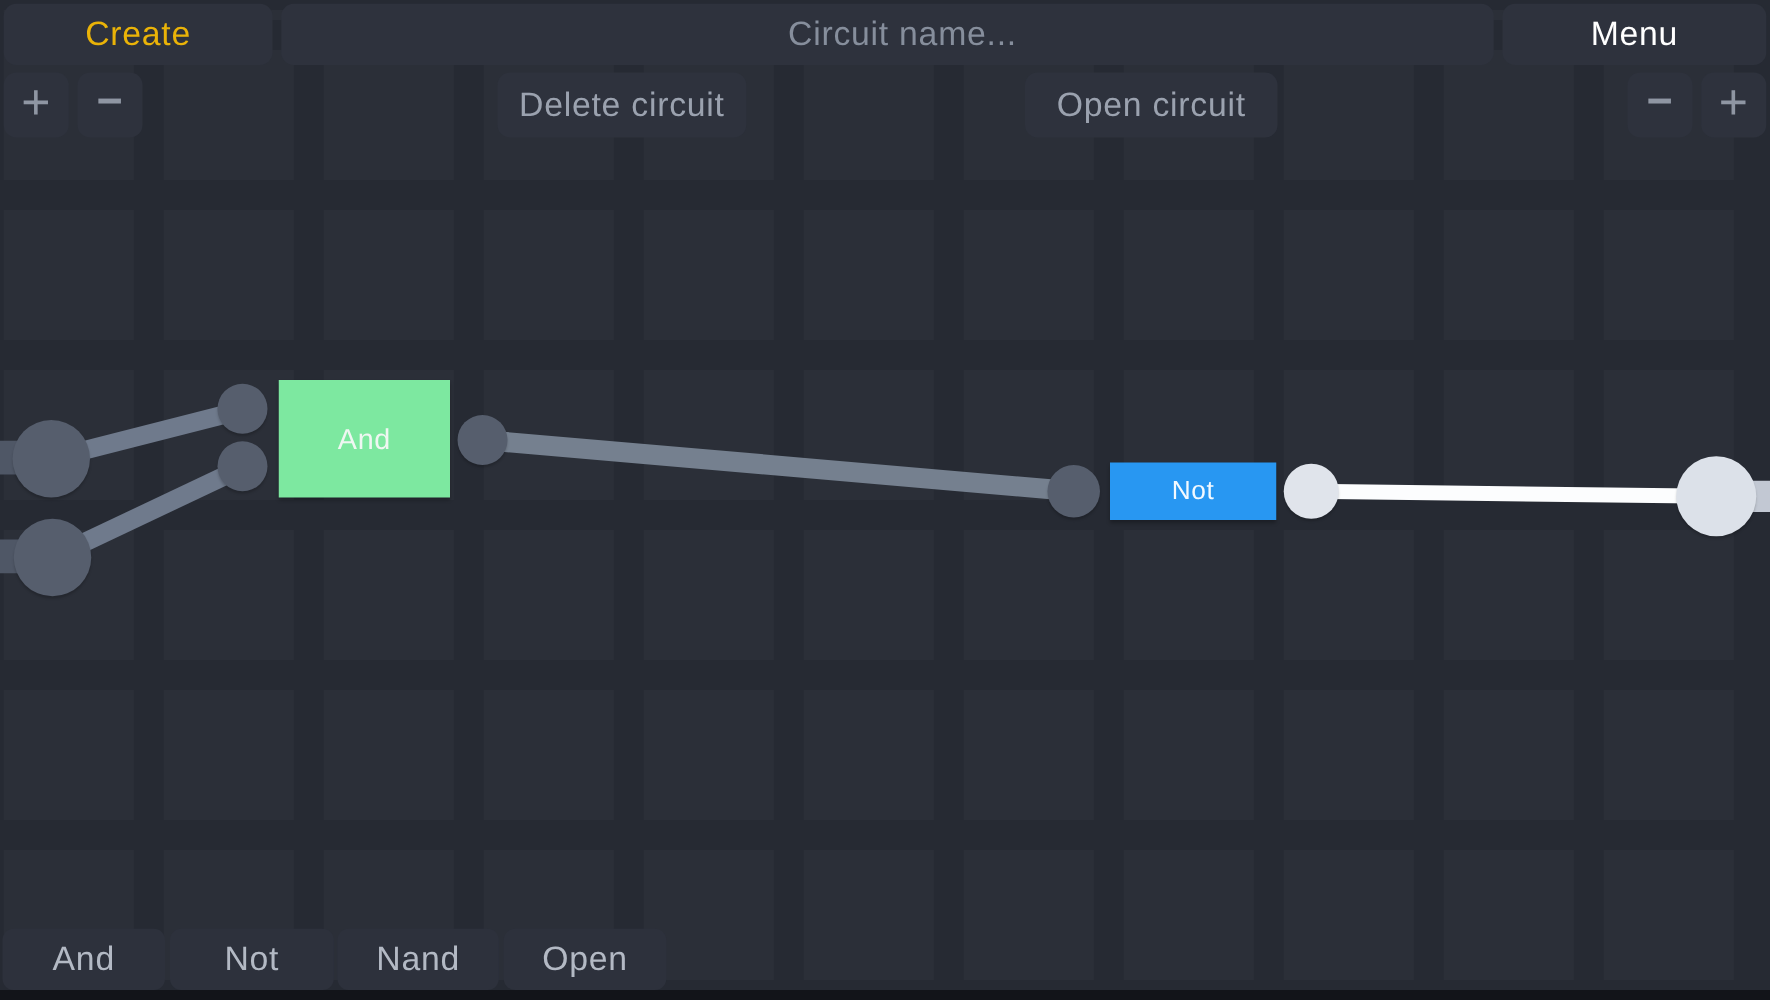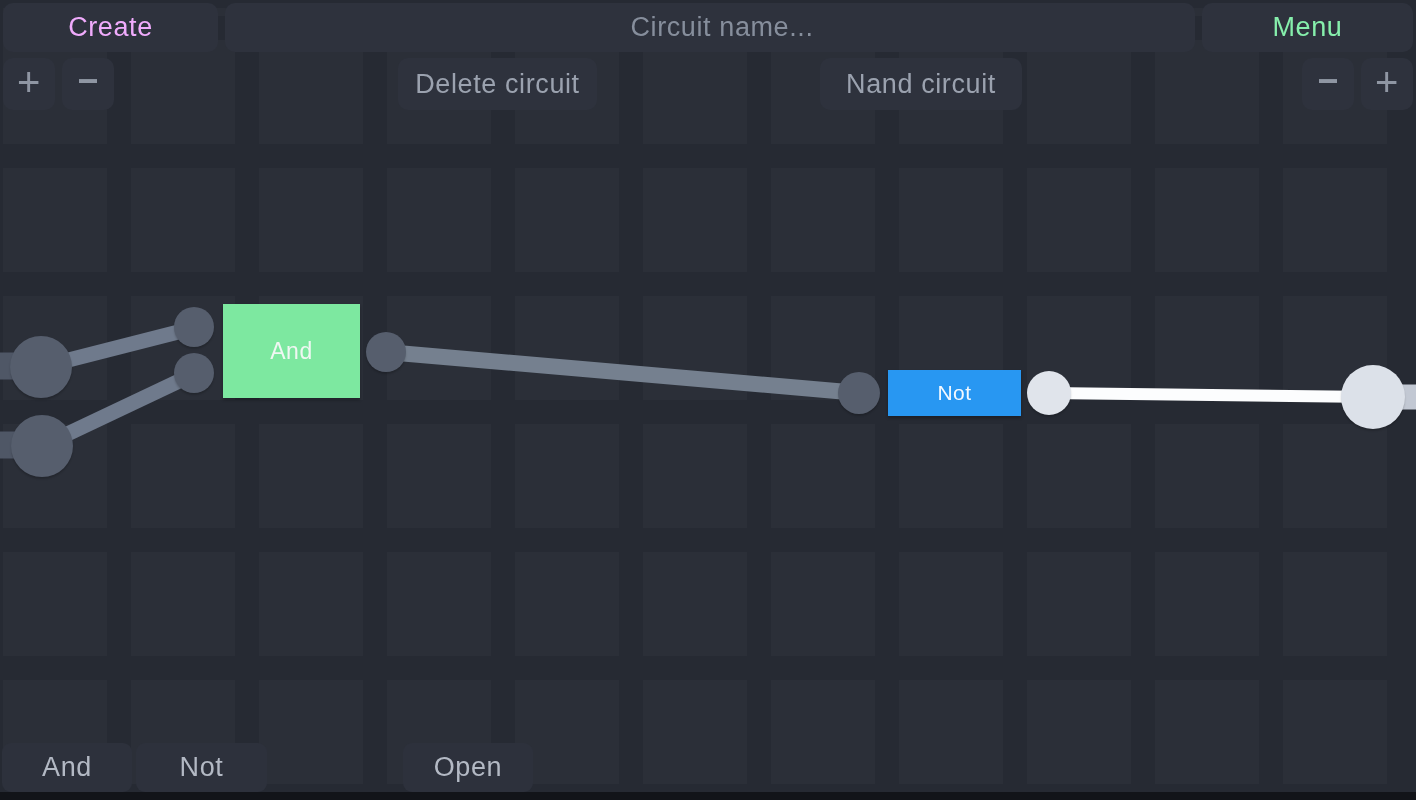--- a/index.html
+++ b/index.html
@@ -18,22 +18,22 @@
         box-shadow:0 2px 3px rgba(0,0,0,.28);letter-spacing:.5px;}
   .gate .glabel{color:#eff7f2;}
   .gate.g-and .glabel{font-size:23px;}
   .gate.g-not .glabel{font-size:21px;color:#f3f9ff;}
 
   .btn{
     position:absolute;z-index:5;background:#2e323d;border-radius:10px;
     color:#9ba2af;font-size:27px;letter-spacing:.6px;
     display:flex;align-items:center;justify-content:center;cursor:default;
   }
-  .b-create{left:3px;top:3px;width:215px;height:49px;color:#f0abfc;}
-  .b-menu{left:1202px;top:3px;width:211px;height:49px;color:#86efac;}
+  .b-create{left:3px;top:3px;width:215px;height:49px;color:#eab308;}
+  .b-menu{left:1202px;top:3px;width:211px;height:49px;color:#ffffff;}
   .name-input{
     position:absolute;z-index:5;left:225px;top:3px;width:970px;height:49px;
     background:#2e323d;border:none;outline:none;border-radius:10px;
     color:#c6ccd8;font-size:27px;letter-spacing:.6px;padding:0 0 0 24px;text-align:center;
   }
   .name-input::placeholder{color:#868e9c;opacity:1;}
   .sq{width:52px;height:52px;top:58px;color:#8f96a3;}
   .sq.plus{font-size:40px;font-weight:300;padding-bottom:4px;}
   .sq.minus{font-size:36px;font-weight:700;padding-bottom:6px;}
   .b-zin-l{left:3px;}  .b-zout-l{left:62px;}
@@ -66,26 +66,27 @@
       <line x1="1373" y1="397" x2="1420" y2="397" stroke="#c2c8d3" stroke-width="25"></line>
     </svg>
 
   <div class="btn b-create">Create</div>
   <input class="name-input" type="text" placeholder="Circuit name..." style="">
   <div class="btn b-menu">Menu</div>
 
   <div class="btn sq plus b-zin-l">+</div>
   <div class="btn sq minus b-zout-l">−</div>
   <div class="btn b-delete">Delete circuit</div>
-  <div class="btn b-open">Nand circuit</div>
+  <div class="btn b-open">Open circuit</div>
   <div class="btn sq minus b-zout-r">−</div>
   <div class="btn sq plus b-zin-r">+</div>
 
   <div class="pal p-0">And</div>
   <div class="pal p-1">Not</div>
+  <div class="pal p-2">Nand</div>
   <div class="pal p-3">Open</div>
 
   <div class="bottom-strip"></div>
 <div class="node" style="left: 10px; top: 336px; height: 62px; width: 62px; background: rgb(86, 94, 109);"></div>
     <div class="node" style="left: 11px; top: 415px; height: 62px; width: 62px; background: rgb(86, 94, 109);"></div>
     <div class="node" style="left: 174px; top: 307px; height: 40px; width: 40px; background: rgb(86, 94, 109);"></div>
     <div class="node" style="left: 174px; top: 353px; height: 40px; width: 40px; background: rgb(86, 94, 109);"></div>
     <div class="node" style="left: 366px; top: 332px; height: 40px; width: 40px; background: rgb(86, 94, 109);"></div>
     <div class="node" style="left: 838px; top: 372px; height: 42px; width: 42px; background: rgb(86, 94, 109);"></div>
     <div class="node" style="left: 1027px; top: 371px; height: 44px; width: 44px; background: rgb(224, 228, 235);"></div>

